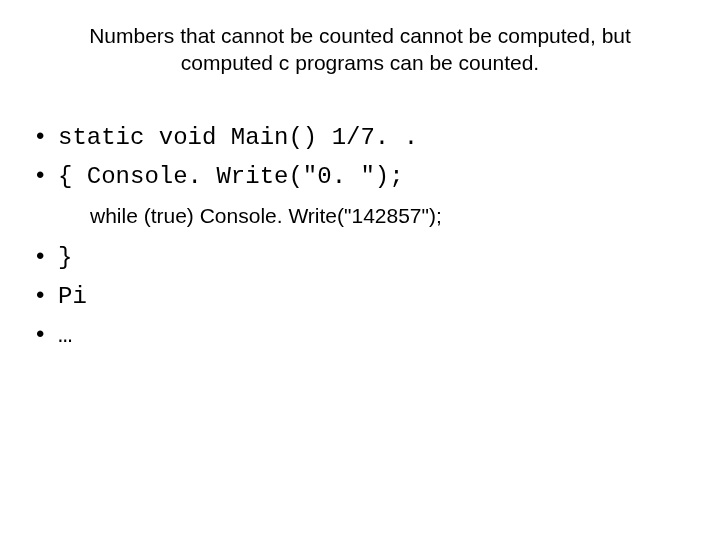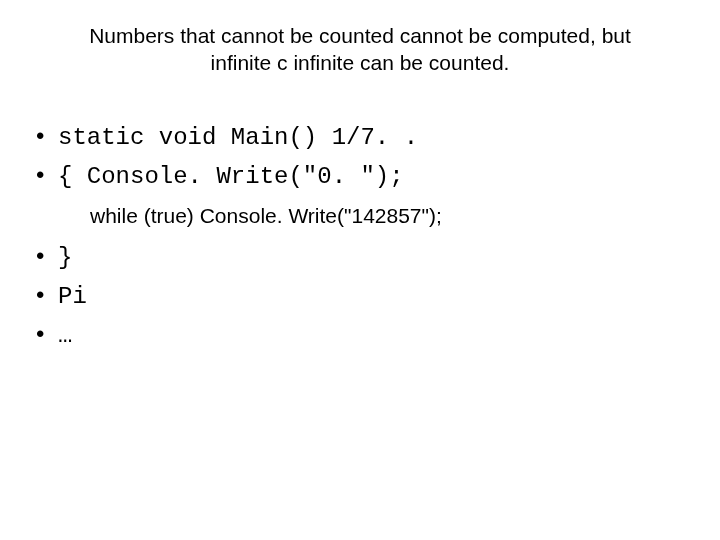--- a/index.html
+++ b/index.html
@@ -51,21 +51,21 @@
     margin-bottom: 4px;
   }
 </style>
 </head>
 <body>
 
 <div class="slide">
 
   <div class="title">
     <span>Numbers that cannot be counted cannot be computed, but</span><br>
-    <span>infinite c infinite can be counted.</span>
+    <span>computed c programs can be counted.</span>
   </div>
 
   <div class="body">
 
     <div class="bullet-row">
       <span class="bullet-dot">•</span>
       <span class="bullet-text">static void Main() 1/7. .</span>
     </div>
 
     <div class="bullet-row">

